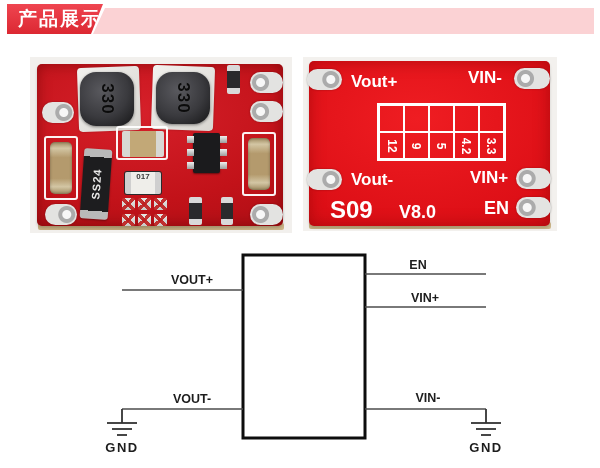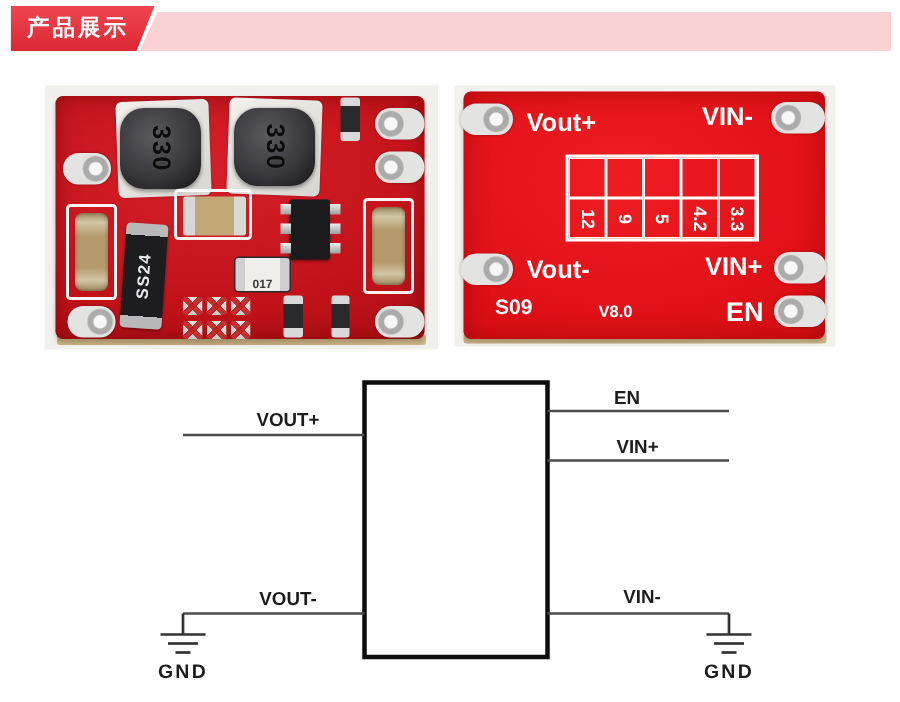--- a/index.html
+++ b/index.html
@@ -5,21 +5,21 @@
   html,body{margin:0;padding:0;background:#fff;}
   .page{position:relative;width:600px;height:468px;background:#ffffff;overflow:hidden;
         font-family:"Liberation Sans",sans-serif;}
 
   
   .h-bar{position:absolute;left:7px;top:8px;width:587px;height:26px;background:#fbd2d4;
          clip-path:polygon(98px 0,100% 0,100% 100%,86px 100%);}
   .h-banner{position:absolute;left:7px;top:4px;width:102px;height:30px;
             background:linear-gradient(180deg,#ef4550,#dc2832);
             clip-path:polygon(0 0,96px 0,84px 100%,0 100%);
-            color:#fff;font-weight:bold;font-size:15px;letter-spacing:2px;line-height:30px;
+            color:#fff;font-weight:bold;font-size:19px;letter-spacing:2px;line-height:30px;
             padding-left:11px;box-sizing:border-box;white-space:nowrap;}
   .h-sub{position:absolute;left:112px;top:13px;font-size:12px;font-weight:bold;color:#7c2126;
          letter-spacing:.4px;}
 
   
   .photo{position:absolute;}
   .photo.left{left:30px;top:57px;width:262px;height:176px;background:#f2f0ed;}
   .photo.right{left:303px;top:57px;width:254px;height:174px;background:#f3f1ee;}
   .substrate{position:absolute;background:linear-gradient(90deg,#c8b183,#bfa87c 40%,#cdb78a);
              border-radius:2px;}
@@ -43,23 +43,23 @@
   .tancap{position:absolute;border-radius:5px;box-shadow:inset 0 0 3px rgba(0,0,0,.35);
       background:linear-gradient(180deg,#9f8a60 0%,#d3c6a4 12%,#b49a6d 30%,#b49a6d 70%,#d3c6a4 86%,#9f8a60 100%);}
   .mlcc{position:absolute;border-radius:2px;
       background:linear-gradient(90deg,#d8d8d4 0 8px,#c2a877 8px calc(100% - 8px),#d8d8d4 calc(100% - 8px));}
   .diode{position:absolute;border-radius:3px;display:flex;align-items:center;justify-content:center;
       background:linear-gradient(180deg,#b9b9b9 0 8px,#1d1d1f 8px calc(100% - 8px),#b9b9b9 calc(100% - 8px));
       transform:rotate(4deg);box-shadow:0 1px 2px rgba(0,0,0,.4);}
   .diode span{transform:rotate(-90deg);color:#e9e9e9;font-weight:bold;font-size:11px;letter-spacing:1px;}
   .ic{position:absolute;background:#1b1b1d;border-radius:2px;box-shadow:0 1px 2px rgba(0,0,0,.5);}
   .pin{position:absolute;width:7px;height:7px;background:linear-gradient(#efefef,#9d9d9d);}
-  .res{position:absolute;border-radius:2px;display:flex;align-items:flex-end;justify-content:center;
+  .res{position:absolute;border-radius:2px;display:flex;align-items:flex-start;justify-content:center;
       background:linear-gradient(90deg,#cfcfcf 0 6px,#efeeea 6px calc(100% - 6px),#cfcfcf calc(100% - 6px));
-      box-shadow:0 0 0 1px #2a2a2c;margin-left:32px;}
+      box-shadow:0 0 0 1px #2a2a2c;}
   .res span{color:#3a3a3a;font-weight:bold;font-size:8px;}
   .xpad{position:absolute;width:13px;height:12px;border-radius:2px;
       background:linear-gradient(45deg,rgba(190,30,30,0) 40%,rgba(190,30,30,.9) 40% 60%,rgba(190,30,30,0) 60%),
                  linear-gradient(-45deg,rgba(190,30,30,0) 40%,rgba(190,30,30,.9) 40% 60%,rgba(190,30,30,0) 60%),
                  linear-gradient(#e6e6e3,#c9c9c6);}
   .vchip{position:absolute;border-radius:2px;
       background:linear-gradient(180deg,#d9d9d9 0 6px,#2a2a2c 6px calc(100% - 6px),#d9d9d9 calc(100% - 6px));}
   .pill{position:absolute;height:21px;border-radius:11px;box-shadow:0 0 2px rgba(0,0,0,.35);}
   .pill-l{background:radial-gradient(circle at 68% 50%,#f7f7f7 0 4px,#ababab 5px 8px,#e3e3e1 9px);}
   .pill-r{background:radial-gradient(circle at 32% 50%,#f7f7f7 0 4px,#ababab 5px 8px,#e3e3e1 9px);}
@@ -149,22 +149,22 @@
       <div class="pill pill-l" style="left:-2px;top:8px;width:35px;"></div>
       <div class="pill pill-r" style="left:205px;top:7px;width:36px;"></div>
       <div class="pill pill-l" style="left:-2px;top:108px;width:35px;"></div>
       <div class="pill pill-r" style="left:207px;top:107px;width:35px;"></div>
       <div class="pill pill-r" style="left:207px;top:136px;width:35px;"></div>
 
       <span class="silk" style="left:42px;top:11px;font-size:17px;">Vout+</span>
       <span class="silk" style="left:159px;top:7px;font-size:17px;">VIN-</span>
       <span class="silk" style="left:42px;top:109px;font-size:17px;">Vout-</span>
       <span class="silk" style="left:161px;top:107px;font-size:17px;">VIN+</span>
-      <span class="silk" style="left:21px;top:135px;font-size:14px;">S09</span>
-      <span class="silk" style="left:90px;top:141px;font-size:11px;">V8.0</span>
+      <span class="silk" style="left:21px;top:135px;font-size:24px;">S09</span>
+      <span class="silk" style="left:90px;top:141px;font-size:18px;">V8.0</span>
       <span class="silk" style="left:175px;top:137px;font-size:18px;">EN</span>
 
       <div class="vtable">
         <div class="c"></div>
         <div class="c"></div>
         <div class="c"></div>
         <div class="c"></div>
         <div class="c"></div>
         <div class="c">
             <span>12</span>

